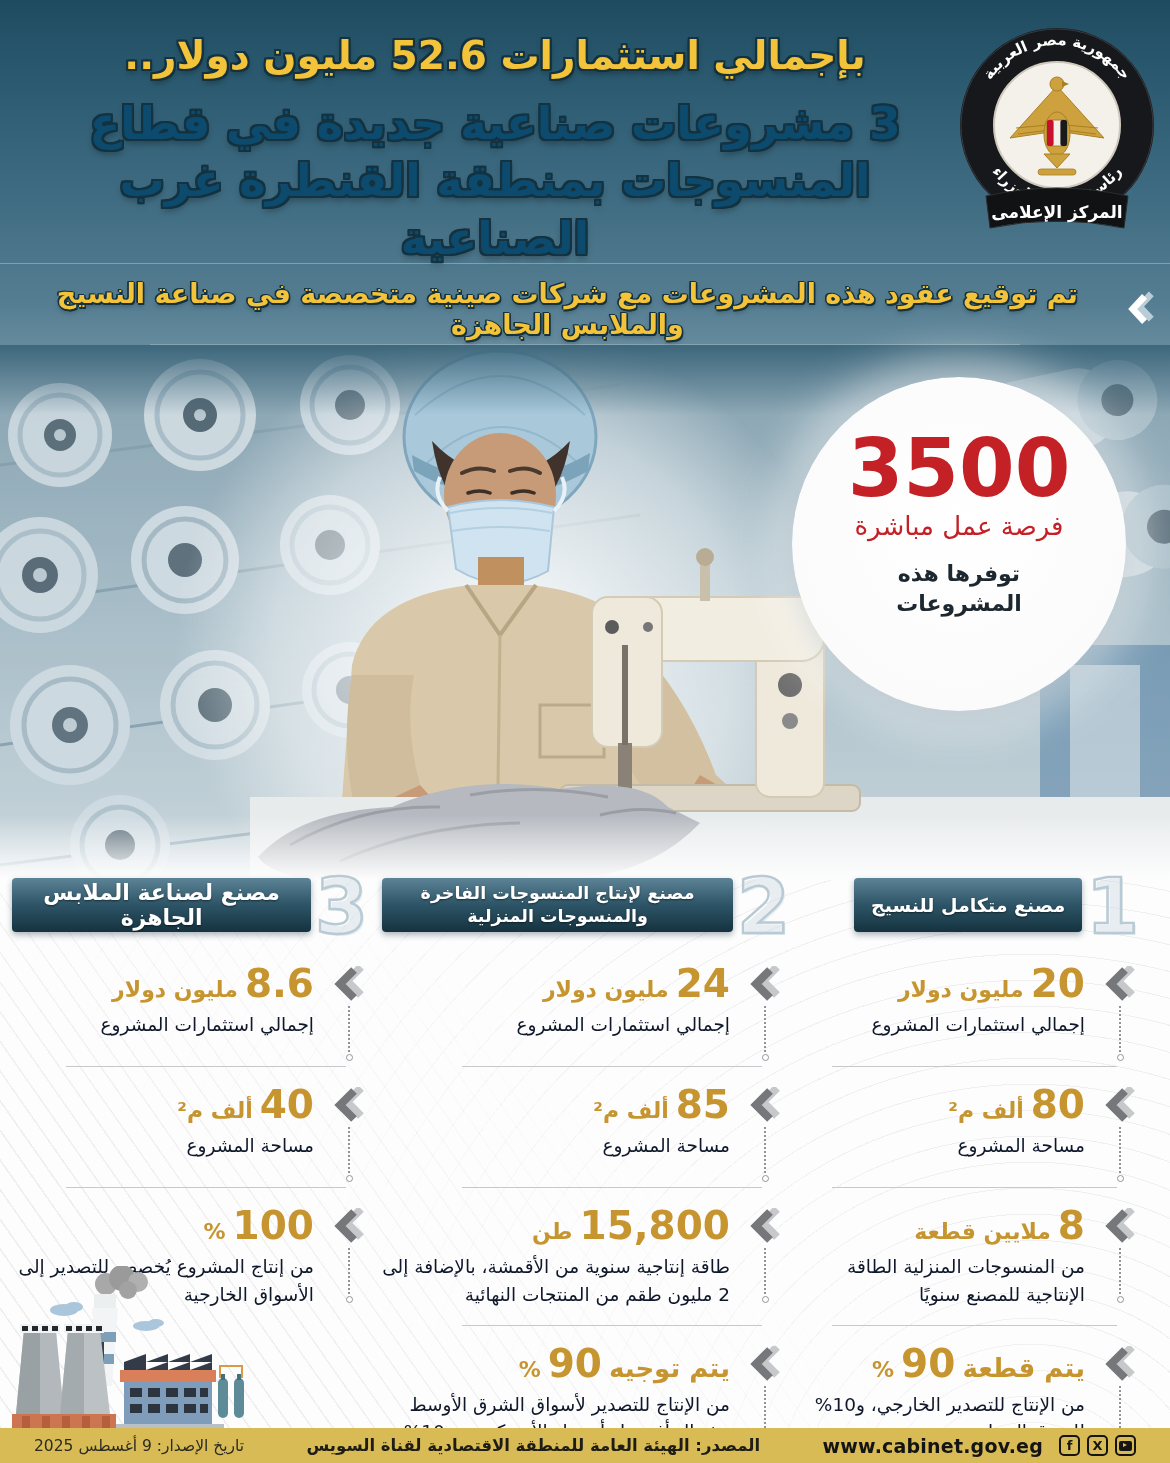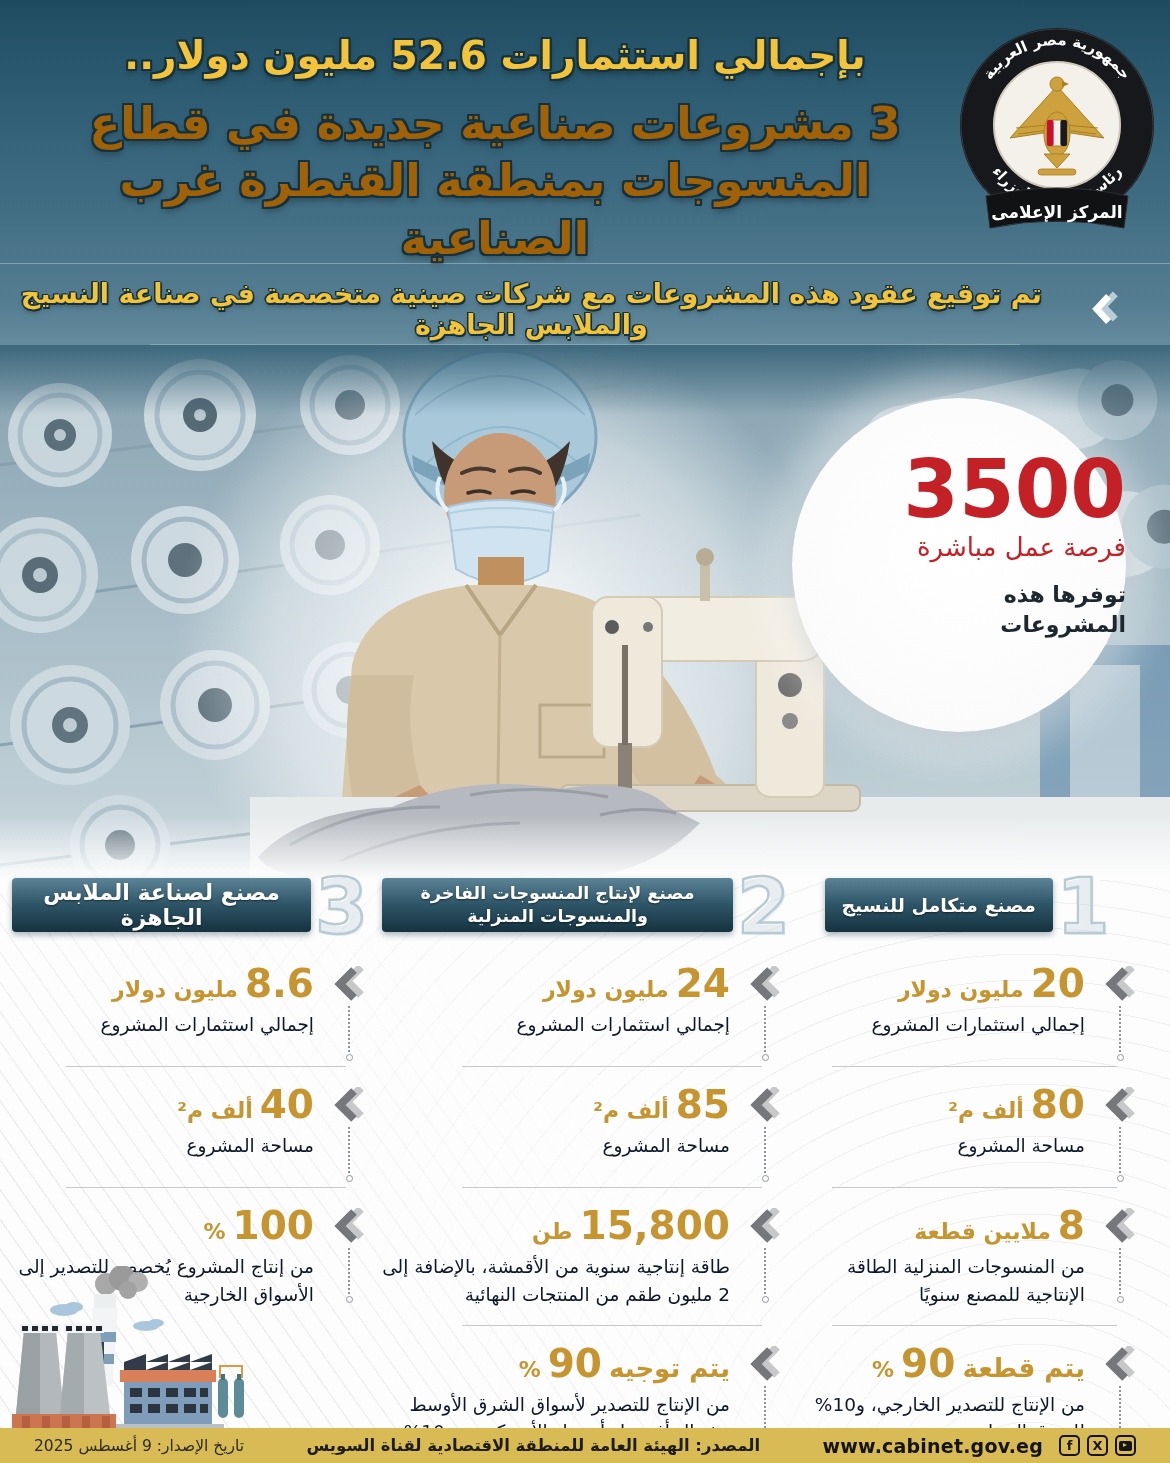--- a/index.html
+++ b/index.html
@@ -16,44 +16,44 @@
   .hairline{position:absolute;left:0;width:1170px;height:1px;background:rgba(255,255,255,.30);}
   .hl1{top:263px;}
   .hl2{top:344px;left:150px;width:870px;background:rgba(255,255,255,.22);}
 
   .headline{position:absolute;left:30px;top:30px;width:930px;text-align:center;direction:rtl;}
   .headline .gold{
     color:#f3c339;font-size:39px;font-weight:bold;line-height:1.35;
     text-shadow:-2px 0 #14323f,2px 0 #14323f,0 2px #14323f,0 -2px #14323f,2px 2px #14323f,-2px 2px #14323f,2px -2px #14323f,-2px -2px #14323f,0 4px 6px rgba(0,0,0,.35);
   }
   .headline .white{
-    margin-top:12px;color:#a16207;font-size:45px;font-weight:bold;line-height:1.28;
+    margin-top:12px;color:#0c4a6e;font-size:45px;font-weight:bold;line-height:1.28;
     text-shadow:-2px 0 #14323f,2px 0 #14323f,0 2px #14323f,0 -2px #14323f,2px 2px #14323f,-2px 2px #14323f,2px -2px #14323f,-2px -2px #14323f,0 4px 7px rgba(0,0,0,.35);
   }
 
   .subtitle-row{
-    position:absolute;left:0;top:278px;width:1120px;display:flex;align-items:center;justify-content:center;gap:22px;
+    position:absolute;left:0;top:278px;width:1120px;display:flex;align-items:center;justify-content:center;gap:22px;padding-left:36px;
   }
   .subtitle{
     direction:rtl;color:#f3c339;font-size:27px;font-weight:bold;text-align:center;
     text-shadow:-1.5px 0 #14323f,1.5px 0 #14323f,0 1.5px #14323f,0 -1.5px #14323f,1.5px 1.5px #14323f,-1.5px -1.5px #14323f,0 3px 5px rgba(0,0,0,.3);
   }
 
   
   .logo{position:absolute;left:958px;top:26px;width:198px;height:210px;}
 
   
   .photo{position:absolute;left:0;top:345px;width:1170px;height:535px;}
 
   
   .badge{
-    position:absolute;left:792px;top:398px;width:334px;height:334px;border-radius:50%;
+    position:absolute;left:792px;top:377px;width:334px;height:334px;border-radius:50%;
     background:radial-gradient(circle at 50% 45%, #ffffff 0%, #fbfbfc 72%, #eef1f3 100%);
     box-shadow:0 0 46px 18px rgba(255,255,255,.55), 0 6px 24px rgba(20,50,70,.25);
-    direction:rtl;
+    text-align:center;direction:rtl;
   }
   .badge .num{margin-top:52px;color:#c42127;font-size:80px;font-weight:bold;line-height:1.0;}
   .badge .lbl{color:#c42127;font-size:26px;font-weight:normal;margin-top:2px;}
   .badge .sub{color:#1d2730;font-size:22px;font-weight:bold;line-height:1.35;margin-top:18px;}
 
   
   .stripes{
     position:absolute;left:0;top:880px;width:1170px;height:548px;pointer-events:none;
     background:repeating-linear-gradient(55deg,rgba(150,150,150,.14) 0 1.5px,transparent 1.5px 17px);
     -webkit-mask-image:linear-gradient(45deg,#000 18%,transparent 55%);
@@ -65,21 +65,21 @@
     -webkit-mask-image:linear-gradient(225deg,#000 30%,transparent 75%);
             mask-image:linear-gradient(225deg,#000 30%,transparent 75%);
   }
 
   
   .col{position:absolute;top:878px;}
   .col1{left:795px;width:350px;}
   .col2{left:382px;width:408px;}
   .col3{left:12px;width:362px;}
 
-  .proj-header{display:flex;justify-content:center;align-items:flex-start;margin-bottom:24px;}
+  .proj-header{display:flex;justify-content:flex-end;align-items:flex-start;margin-bottom:24px;}
   .bar{
     background:linear-gradient(180deg,#5d8496 0%,#2e5668 48%,#15323f 100%);
     border-radius:4px;color:#fff;font-weight:bold;text-align:center;direction:rtl;
     display:flex;align-items:center;justify-content:center;
     box-shadow:0 3px 6px rgba(20,50,63,.35);
     height:54px;padding:2px 10px;box-sizing:border-box;
     text-shadow:0 1px 2px rgba(0,0,0,.5);
   }
   .col1 .bar{width:228px;font-size:19px;}
   .col2 .bar{width:408px;font-size:17.5px;line-height:1.3;}

